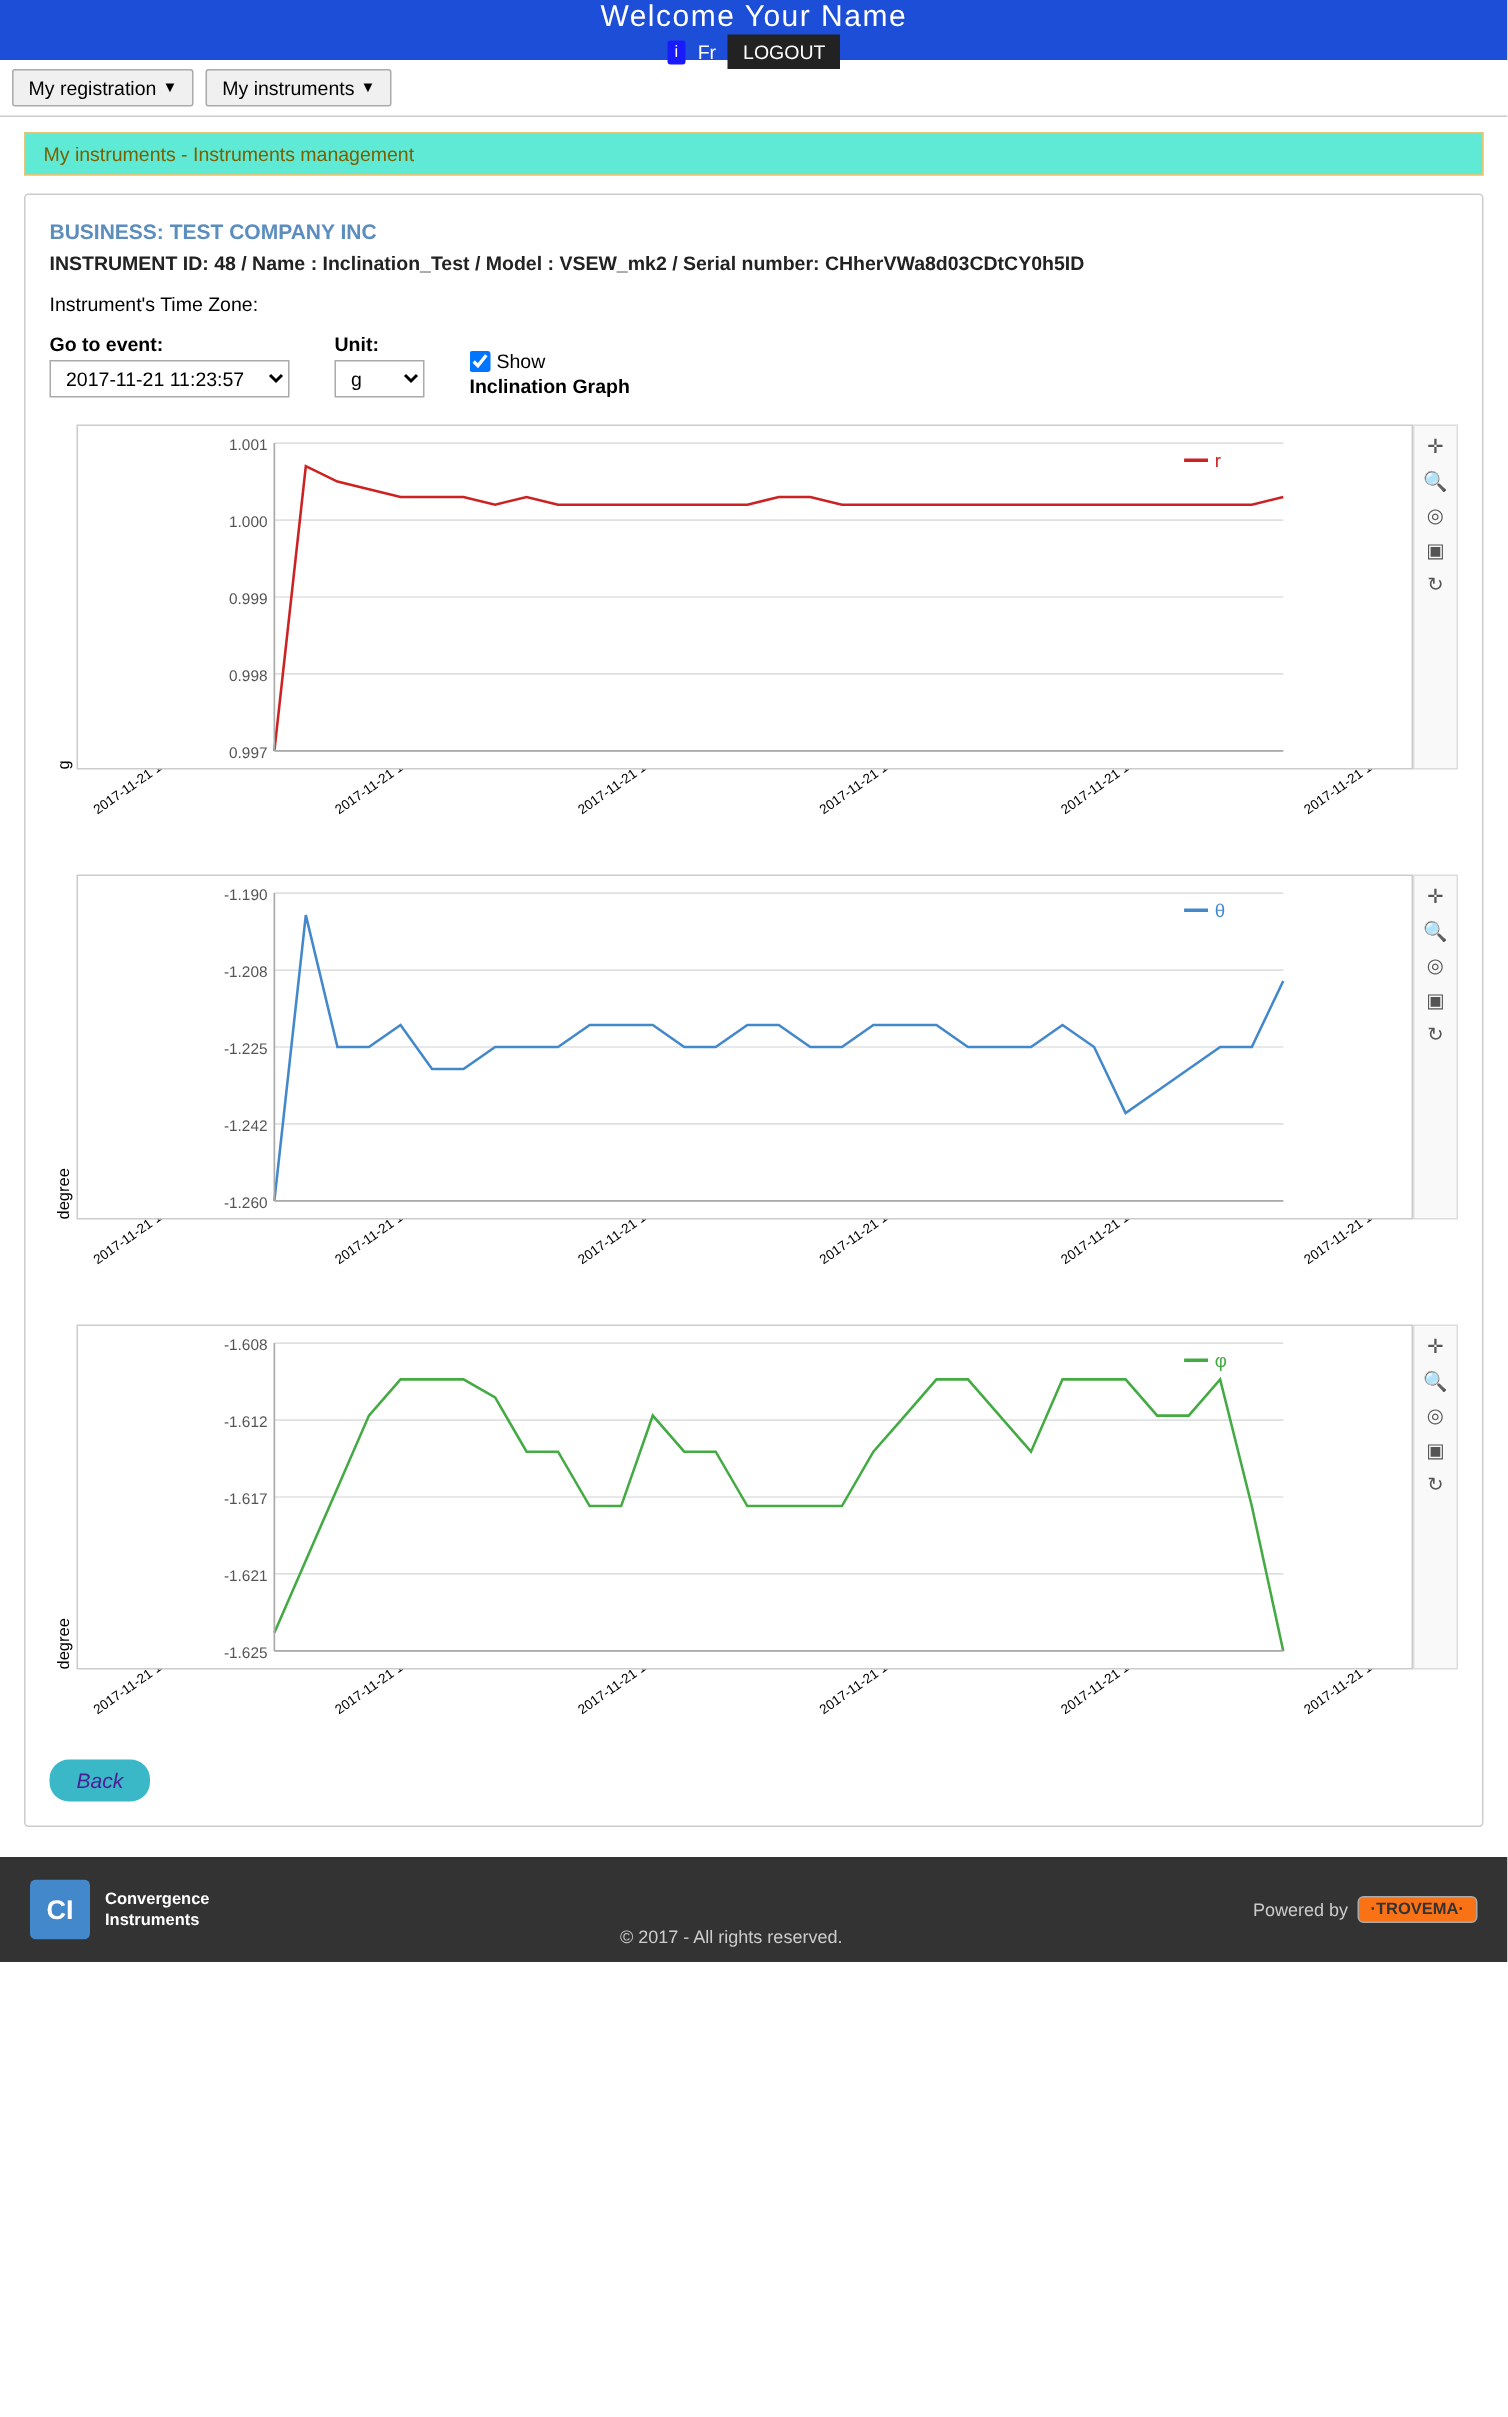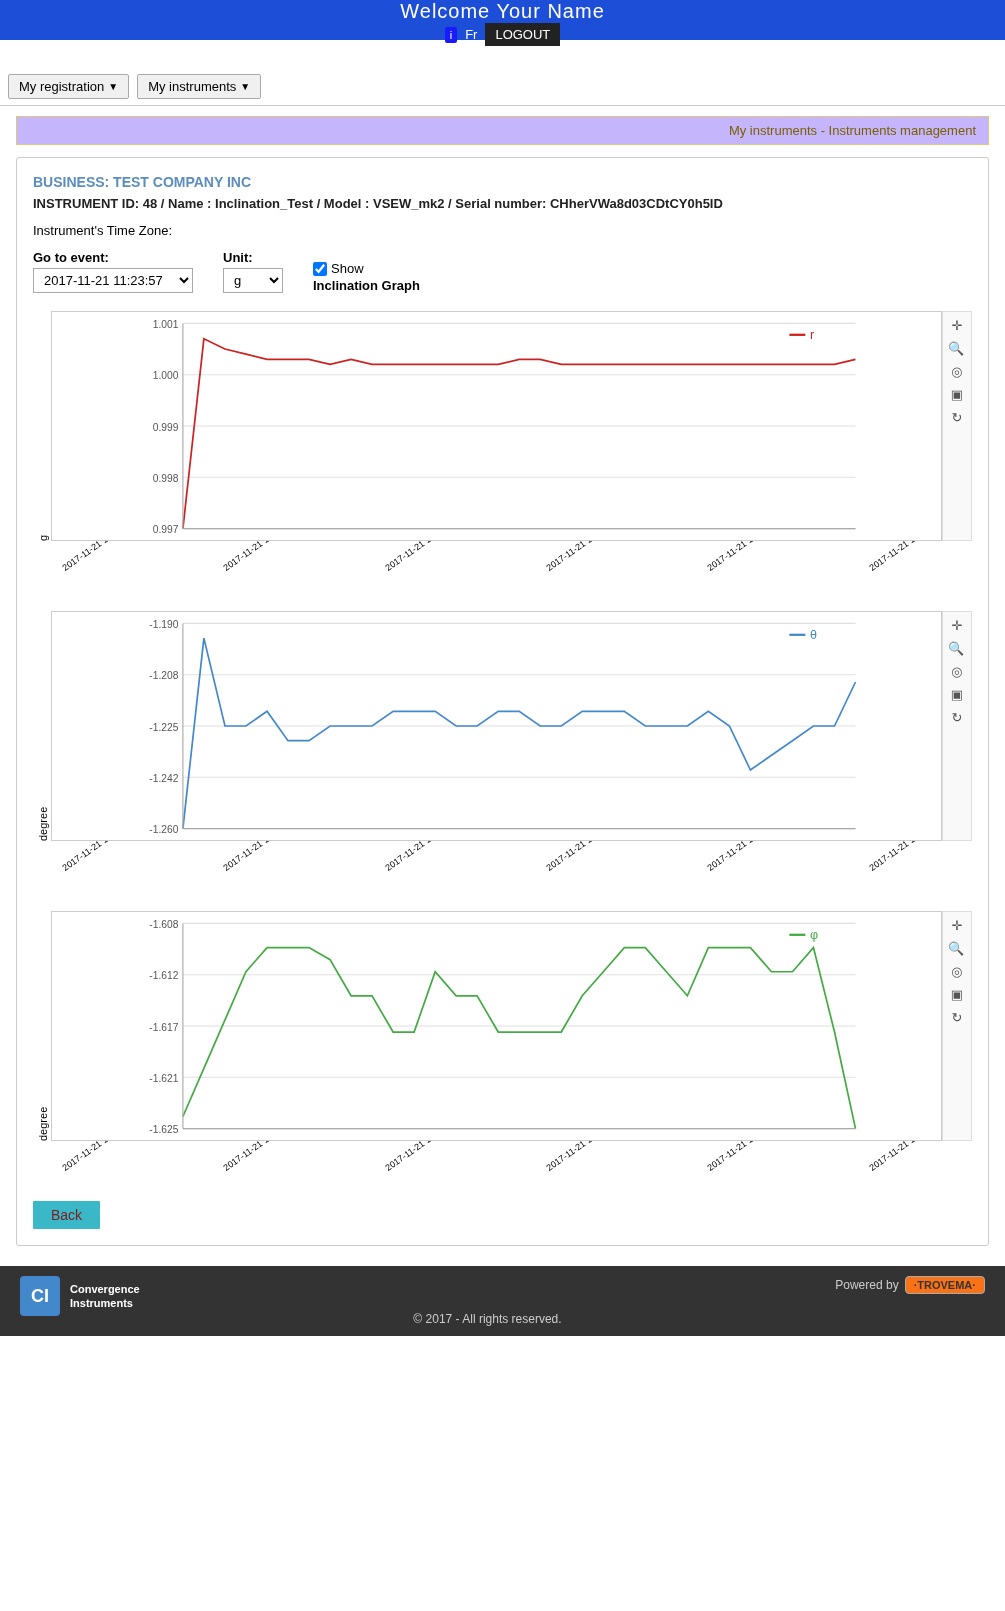--- a/index.html
+++ b/index.html
@@ -11,33 +11,33 @@
       background: #1d4ed8; height: 40px; padding: 0 28px; flex-direction: column;
     }
     .header-title { color: #fff; font-size: 20px; letter-spacing: 1px; }
     .header-right { display: flex; align-items: center; gap: 8px; }
     .header-flag { background: #1a1aff; color: #fff; font-size: 11px; padding: 2px 5px; border-radius: 2px; }
     .header-lang { color: #fff; font-size: 13px; }
     .header-logout { background: #222; color: #fff; font-size: 13px; padding: 4px 10px; border: none; cursor: pointer; }
 
     
     .navbar {
-      display: flex; align-items: center; padding: 6px 8px; border-bottom: 1px solid #ccc; gap: 8px; margin-top: 28px;
+      display: flex; align-items: center; padding: 6px 8px; border-bottom: 1px solid #ccc; gap: 8px;
     }
     .nav-btn {
       display: flex; align-items: center; gap: 4px;
       border: 1px solid #aaa; background: #f0f0f0;
       padding: 4px 10px; font-size: 13px; cursor: pointer; border-radius: 2px;
     }
     .nav-btn .arrow { font-size: 10px; }
 
     
     .breadcrumb-bar {
-      background: #c4b5fd; border: 1px solid #e0c878; margin: 10px 16px 0 16px;
-      padding: 6px 12px; font-size: 13px; color: #7a6000; text-align: right;
+      background: #5eead4; border: 1px solid #e0c878; margin: 10px 16px 0 16px;
+      padding: 6px 12px; font-size: 13px; color: #7a6000;
     }
 
     
     .main-card {
       margin: 12px 16px; border: 1px solid #ccc; border-radius: 3px; padding: 16px;
     }
 
     .business-title { font-size: 14px; color: #5b8dbe; font-weight: bold; margin-bottom: 6px; }
     .instrument-info { font-size: 13px; font-weight: bold; color: #222; margin-bottom: 12px; }
 
@@ -53,27 +53,27 @@
     }
     .event-select { width: 160px; }
     .unit-select { width: 60px; }
     .show-group { display: flex; align-items: center; gap: 4px; margin-top: 4px; }
     .show-group input[type=checkbox] { width: 14px; height: 14px; }
     .show-label { font-size: 13px; }
     .incl-label { font-size: 13px; font-weight: bold; }
 
     
     .back-btn {
-      background: #3ab8c8; color: #7f1d1d; border: none; padding: 6px 18px;
-      font-size: 14px; cursor: pointer; border-radius: 1px; margin-top: 8px;
+      background: #3ab8c8; color: #4c1d95; border: none; padding: 6px 18px;
+      font-size: 14px; cursor: pointer; border-radius: 13px; margin-top: 8px; font-style: italic;
     }
 
     
     .footer {
-      display: flex; align-items: flex-start; justify-content: space-between;
+      display: flex; align-items: center; justify-content: space-between;
       background: #333; color: #fff; padding: 10px 20px; margin-top: 20px; height: 70px;
     }
     .footer-logo { display: flex; align-items: center; gap: 10px; }
     .footer-logo-icon { width: 40px; height: 40px; }
     .footer-logo-text { font-size: 11px; font-weight: bold; color: #fff; line-height: 1.3; }
     .footer-copy { font-size: 12px; color: #ccc; margin-top: 36px; }
     .footer-powered { display: flex; align-items: center; gap: 6px; font-size: 12px; color: #ccc; }
     .trovema-badge {
       background: #f97316; border-radius: 4px; padding: 2px 8px;
       font-size: 11px; color: #333; font-weight: bold; border: 1px solid #aaa;

